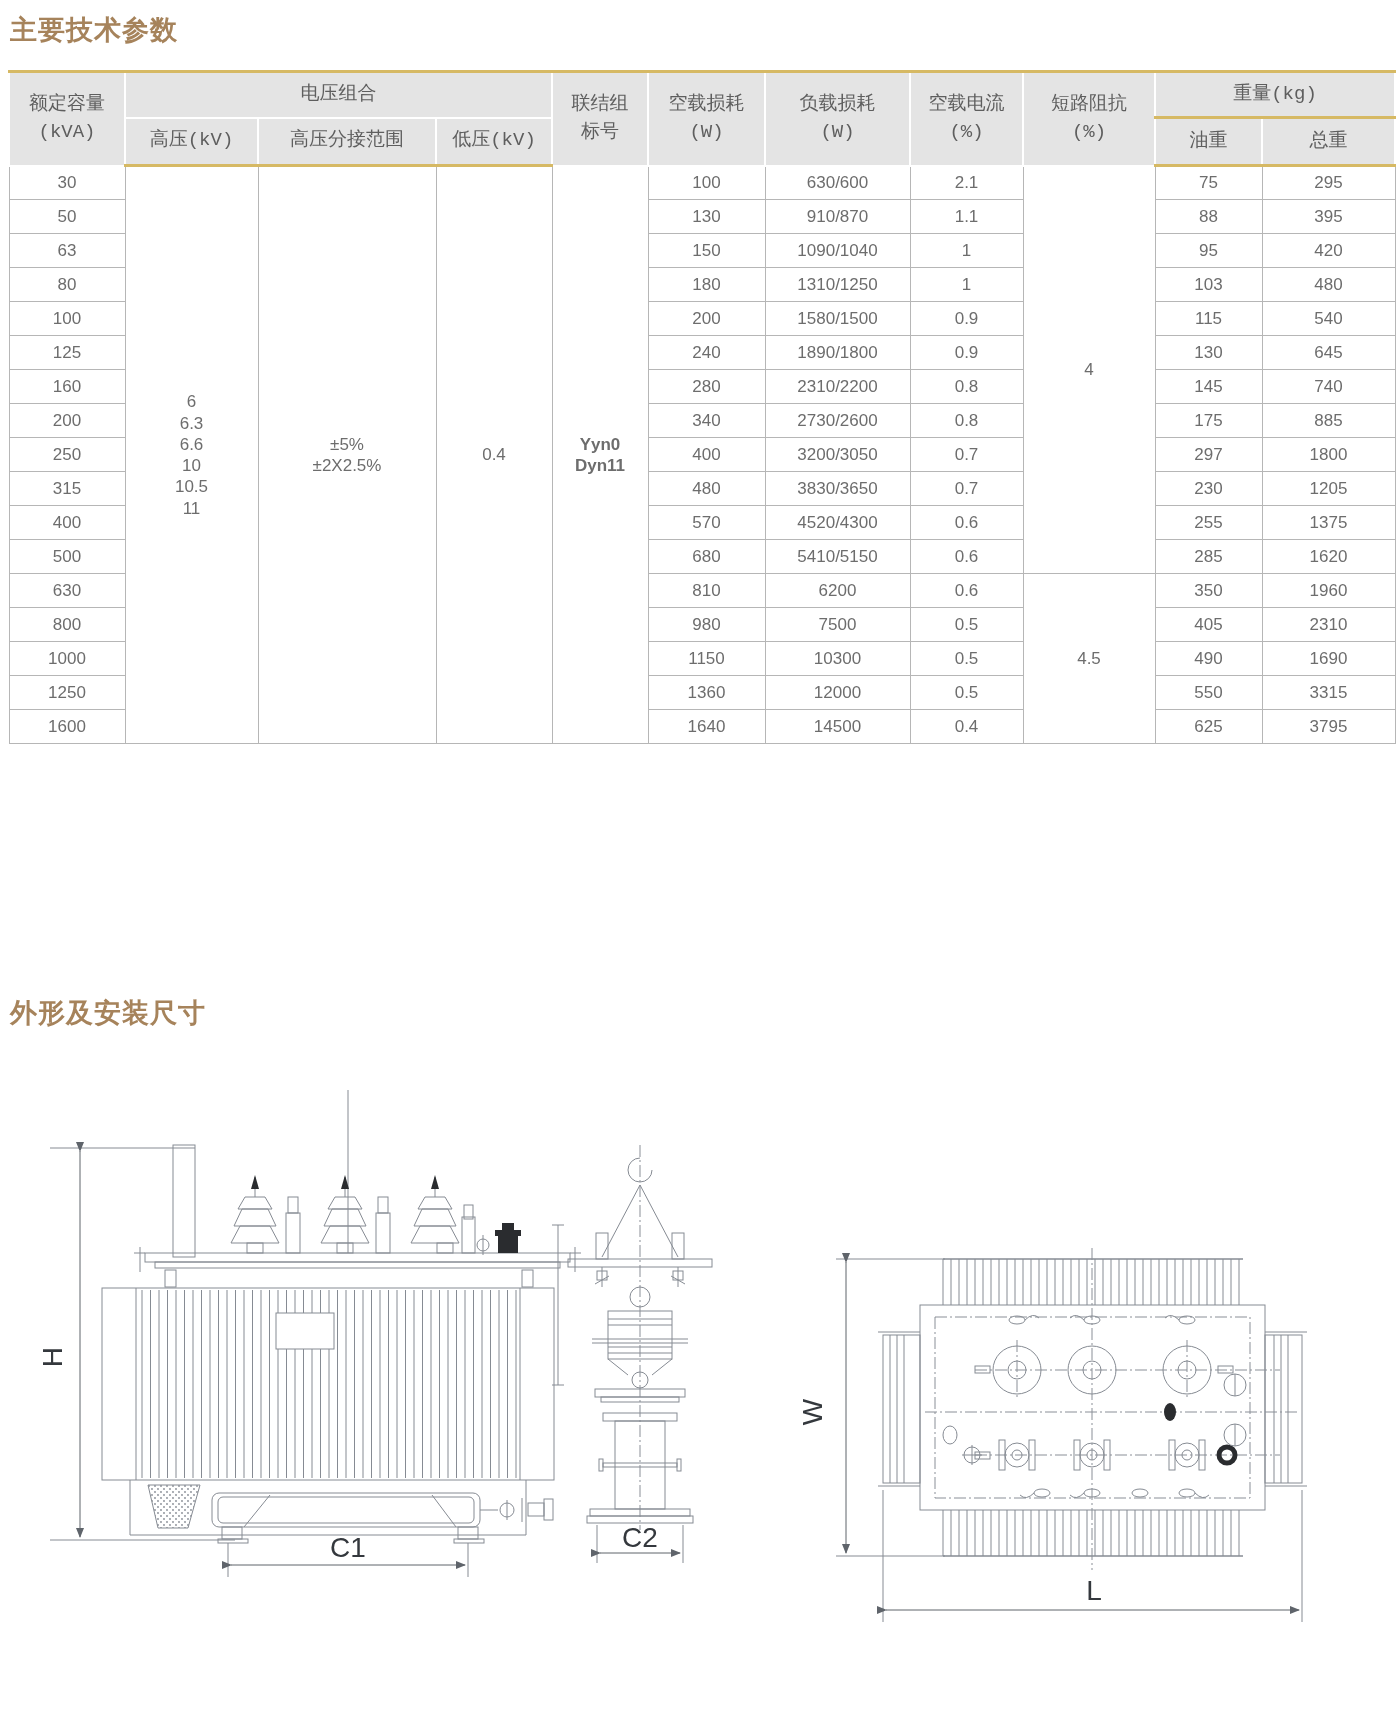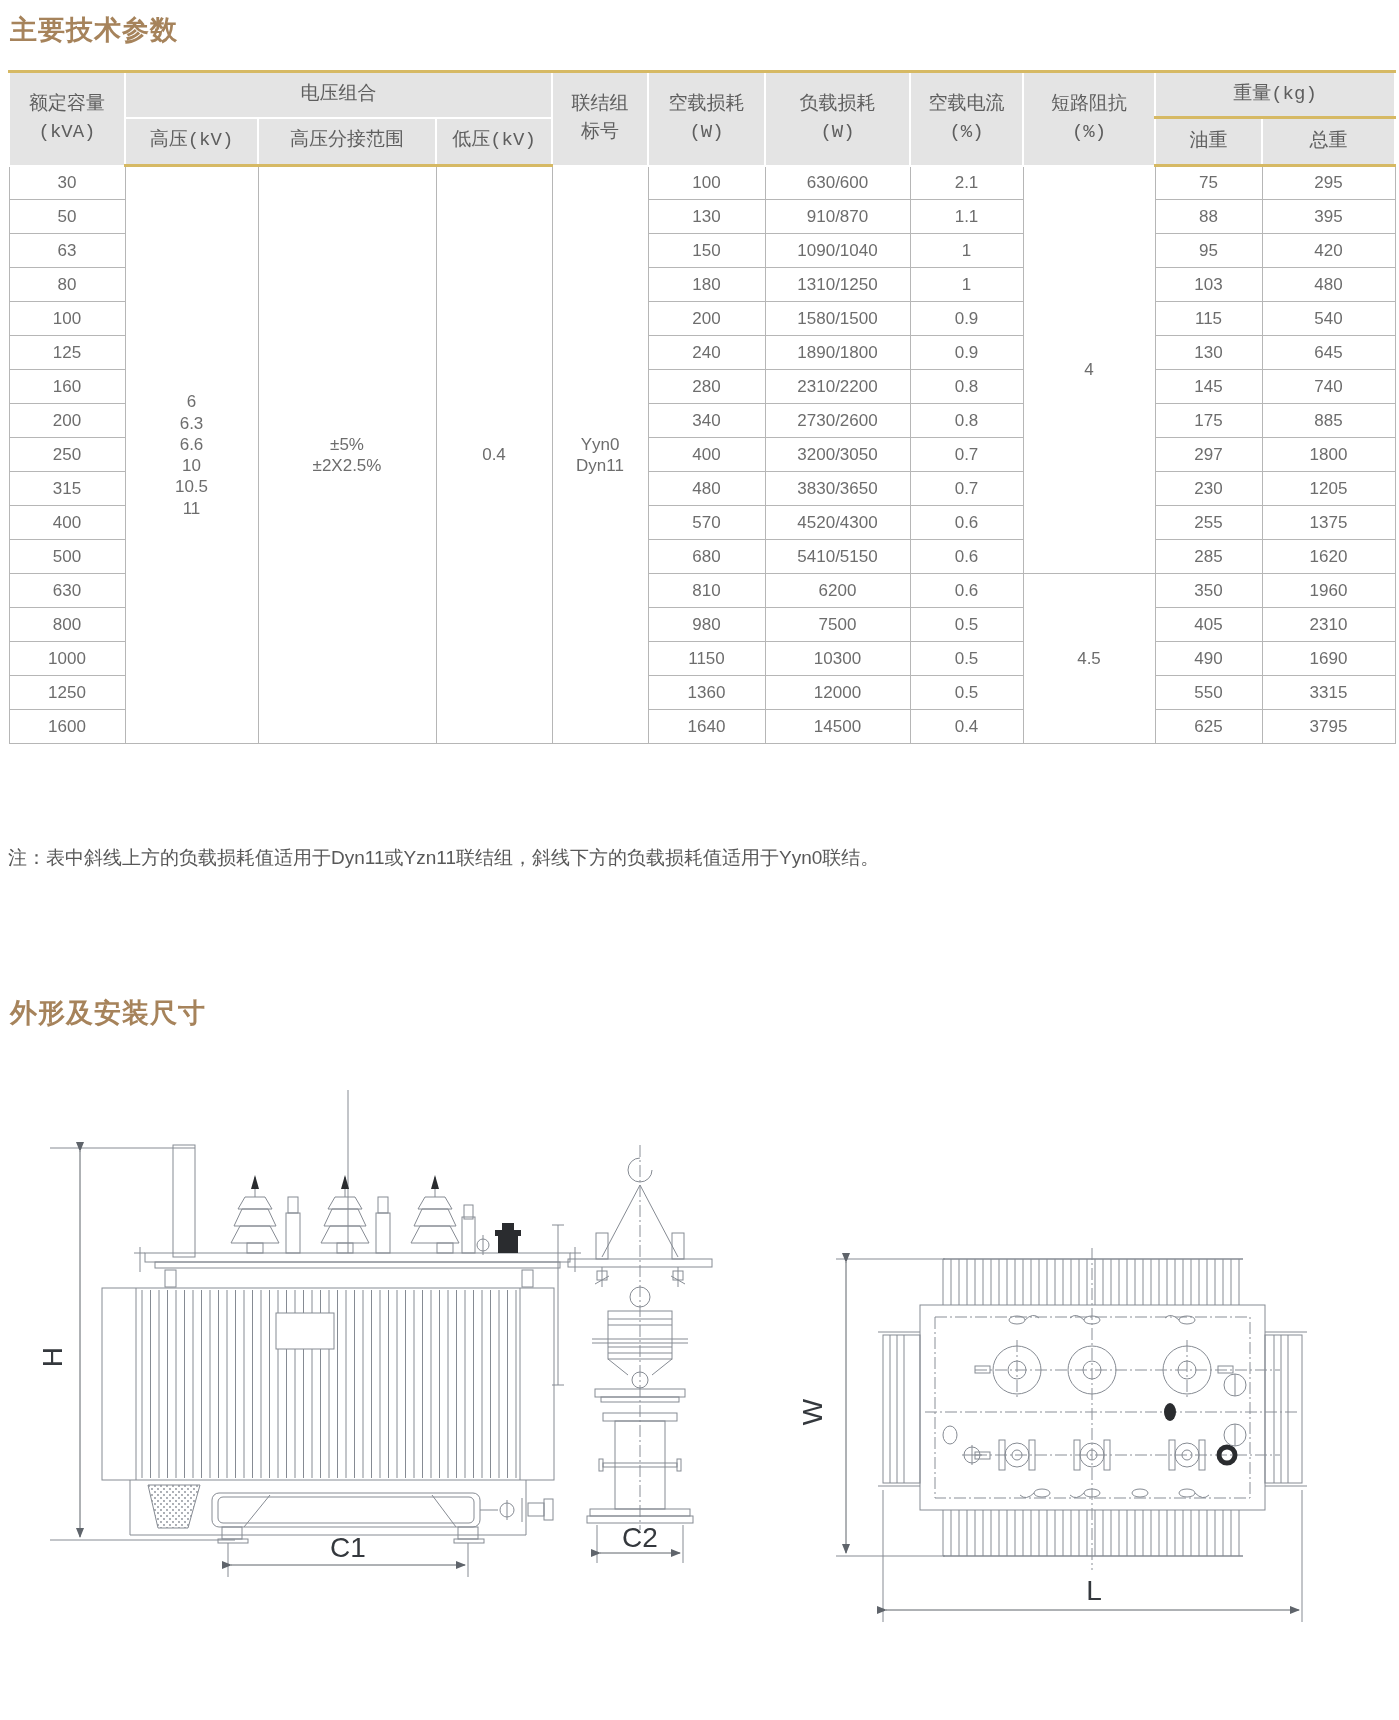--- a/index.html
+++ b/index.html
@@ -14,21 +14,21 @@
   table.spec{border-collapse:collapse;table-layout:fixed;width:1386px;border:1px solid #b6b6b6;}
   table.spec th{background:#e4e4e4;border:2px solid #ffffff;font-weight:normal;
         font-size:19px;color:#5e5e5e;white-space:pre-line;line-height:1.45;padding:2px 0;font-family:Liberation Mono, monospace;}
   table.spec thead tr.hrow1 th{border-top:3px solid #d6b964;}
   table.spec thead tr.hrow2 th, table.spec thead th.span2{border-bottom:3px solid #d6b964;}
   table.spec td{border:1px solid #b6b6b6;text-align:center;vertical-align:middle;
         font-size:17px;color:#6d6d6d;padding:0;white-space:pre-line;line-height:1.25;}
   table.spec tbody tr{height:34px;}
   td.hv-cell{line-height:42px;}
   td.tap-cell{line-height:58px;}
-  td.group-cell{line-height:40px;}
+  td.group-cell{line-height:40px;font-weight:bold;}
 
   .note{position:absolute;left:8px;top:845px;font-size:19px;color:#585858;}
 
   
   svg{position:absolute;overflow:visible;}
   .ln{stroke:#868b93;fill:none;stroke-width:1;}
   .ln2{stroke:#868b93;fill:none;stroke-width:1.6;}
   .dash{stroke:#8a8f97;fill:none;stroke-width:1;stroke-dasharray:12 3 2 3;}
   .dim{stroke:#5f646b;fill:none;stroke-width:1;}
   .blk{fill:#2a2c2f;stroke:none;}
@@ -231,21 +231,20 @@
             <td>1640</td>
             <td>14500</td>
             <td>0.4</td>
             <td>625</td>
             <td>3795</td>
           </tr>
         </tbody>
     </table>
   </div>
 
-  <div class="note">注：表中斜线上方的负载损耗值适用于Dyn11或Yzn11联结组，斜线下方的负载损耗值适用于Yyn0联结。</div>
 
   <div id="title2" class="sec-title">外形及安装尺寸</div>
 
   <svg style="left:30px;top:1085px" width="540" height="520" viewBox="0 0 540 520">
     <defs>
       <marker id="ar1" markerWidth="10" markerHeight="8" refX="9" refY="4" orient="auto">
         <path d="M0,0 L10,4 L0,8 z" fill="#5f646b"></path>
       </marker>
       <pattern id="dots" width="6" height="6" patternUnits="userSpaceOnUse">
         <circle cx="2" cy="2" r="0.9" fill="#868b93"></circle>

